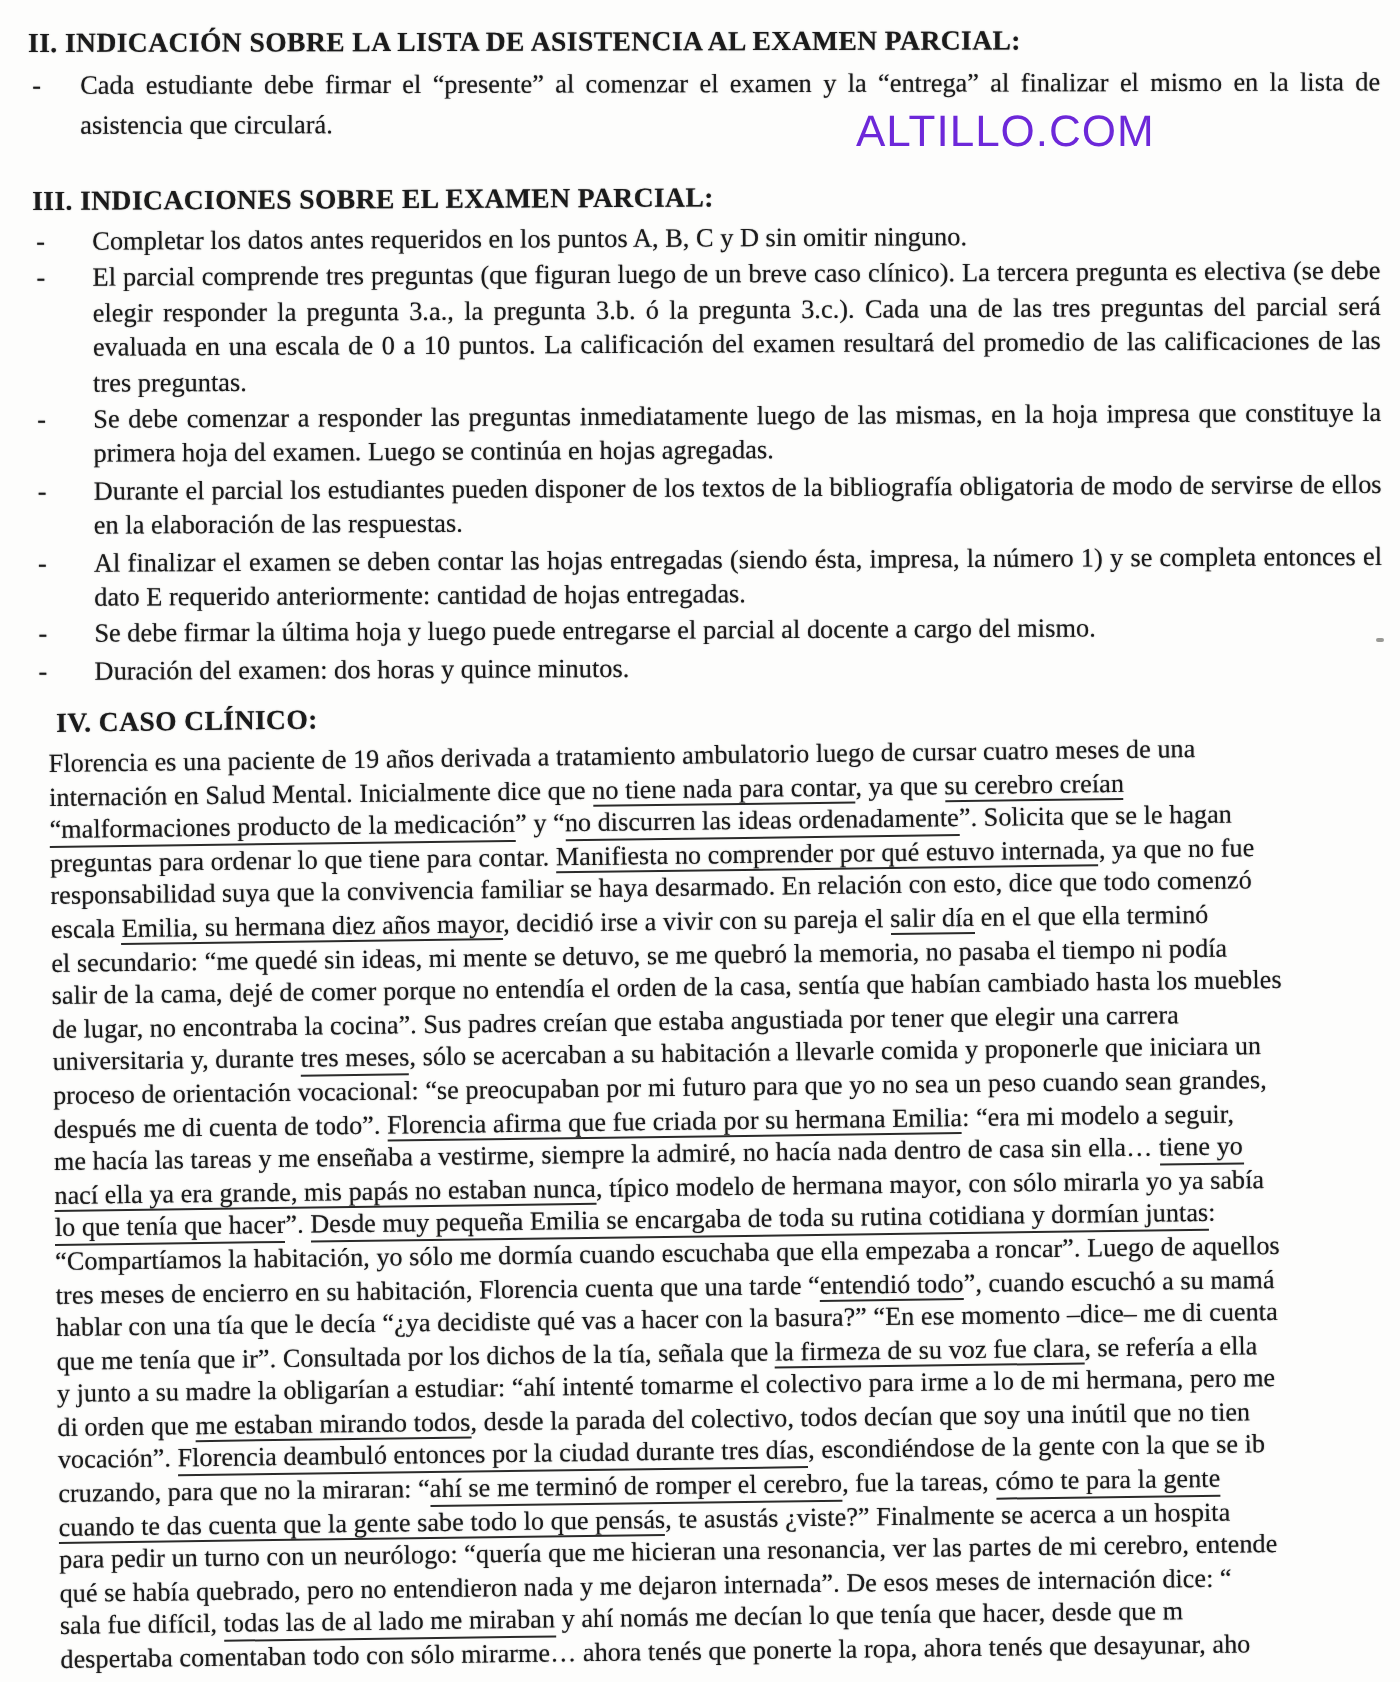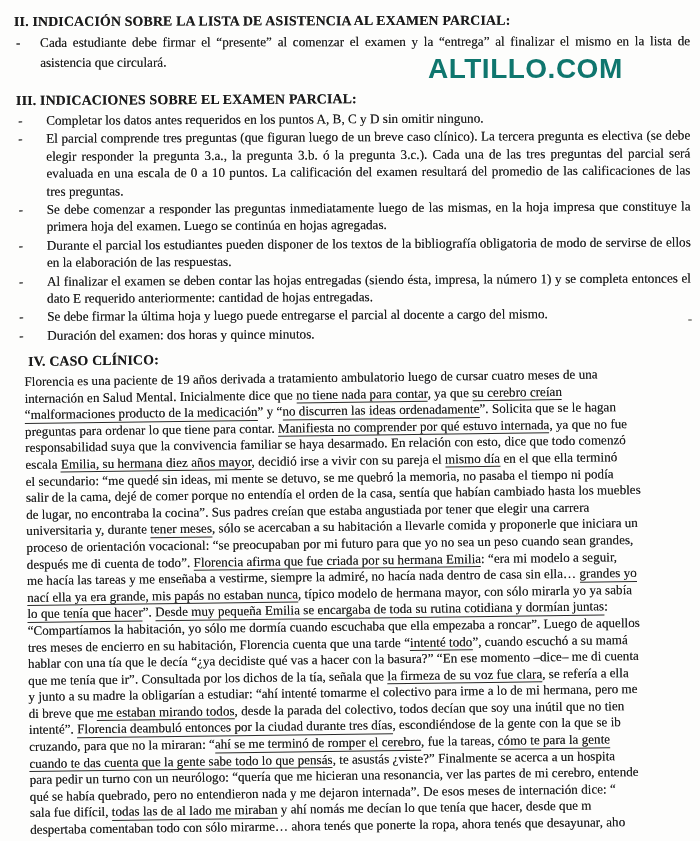--- a/index.html
+++ b/index.html
@@ -31,21 +31,21 @@
   .caso{margin-top:2px;}
   .cline{
     white-space:nowrap;overflow:visible;
     font-size:13.1px;line-height:16.6px;height:16.6px;
     letter-spacing:.02px;
   }
   .u{border-bottom:1.3px solid #2a2a2a;padding-bottom:.5px;}
   .watermark{
     position:absolute;left:428px;top:53px;
     font-family:"Liberation Sans","DejaVu Sans",sans-serif;
-    font-weight:700;font-size:28px;letter-spacing:.5px;color:#0f766e;
+    font-weight:400;font-size:22px;letter-spacing:.5px;color:#6d28d9;
     text-shadow:none;
   }
   .speck{position:absolute;width:4px;height:2px;background:#9a9a96;border-radius:1px;}
   .speck-1{left:688px;top:319px;}
 </style>
 </head>
 <body>
 
 <div class="page">
 
@@ -72,37 +72,37 @@
   </div>
 
   <div class="sec sec-4">
     <div class="h h4">IV. CASO CLÍNICO:</div>
     <div class="caso">
         <div class="cline"><span>Florencia es una paciente de 19 años derivada a tratamiento ambulatorio luego de cursar cuatro meses de una</span></div>
         <div class="cline"><span>internación en Salud Mental. Inicialmente dice que </span><span class="u">no tiene nada para contar</span><span>, ya que </span><span class="u">su cerebro creían</span></div>
         <div class="cline"><span class="u">“malformaciones producto de la medicación</span><span>” y “</span><span class="u">no discurren las ideas ordenadamente</span><span>”. Solicita que se le hagan</span></div>
         <div class="cline"><span>preguntas para ordenar lo que tiene para contar. </span><span class="u">Manifiesta no comprender por qué estuvo internada</span><span>, ya que no fue</span></div>
         <div class="cline"><span>responsabilidad suya que la convivencia familiar se haya desarmado. En relación con esto, dice que todo comenzó</span></div>
-        <div class="cline"><span>escala </span><span class="u">Emilia, su hermana diez años mayor</span><span>, decidió irse a vivir con su pareja el </span><span class="u">mismo día</span><span> en el que ella terminó</span></div>
+        <div class="cline"><span>escala </span><span class="u">Emilia, su hermana diez años mayor</span><span>, decidió irse a vivir con su pareja el </span><span class="u">salir día</span><span> en el que ella terminó</span></div>
         <div class="cline"><span>el secundario: “me quedé sin ideas, mi mente se detuvo, se me quebró la memoria, no pasaba el tiempo ni podía</span></div>
         <div class="cline"><span>salir de la cama, dejé de comer porque no entendía el orden de la casa, sentía que habían cambiado hasta los muebles</span></div>
         <div class="cline"><span>de lugar, no encontraba la cocina”. Sus padres creían que estaba angustiada por tener que elegir una carrera</span></div>
-        <div class="cline"><span>universitaria y, durante </span><span class="u">tener meses</span><span>, sólo se acercaban a su habitación a llevarle comida y proponerle que iniciara un</span></div>
+        <div class="cline"><span>universitaria y, durante </span><span class="u">tres meses</span><span>, sólo se acercaban a su habitación a llevarle comida y proponerle que iniciara un</span></div>
         <div class="cline"><span>proceso de orientación vocacional: “se preocupaban por mi futuro para que yo no sea un peso cuando sean grandes,</span></div>
         <div class="cline"><span>después me di cuenta de todo”. </span><span class="u">Florencia afirma que fue criada por su hermana Emilia</span><span>: “era mi modelo a seguir,</span></div>
-        <div class="cline"><span>me hacía las tareas y me enseñaba a vestirme, siempre la admiré, no hacía nada dentro de casa sin ella… </span><span class="u">grandes yo</span></div>
+        <div class="cline"><span>me hacía las tareas y me enseñaba a vestirme, siempre la admiré, no hacía nada dentro de casa sin ella… </span><span class="u">tiene yo</span></div>
         <div class="cline"><span class="u">nací ella ya era grande, mis papás no estaban nunca</span><span>, típico modelo de hermana mayor, con sólo mirarla yo ya sabía</span></div>
         <div class="cline"><span class="u">lo que tenía que hacer</span><span>”. </span><span class="u">Desde muy pequeña Emilia se encargaba de toda su rutina cotidiana y dormían juntas</span><span>:</span></div>
         <div class="cline"><span>“Compartíamos la habitación, yo sólo me dormía cuando escuchaba que ella empezaba a roncar”. Luego de aquellos</span></div>
-        <div class="cline"><span>tres meses de encierro en su habitación, Florencia cuenta que una tarde “</span><span class="u">intenté todo</span><span>”, cuando escuchó a su mamá</span></div>
+        <div class="cline"><span>tres meses de encierro en su habitación, Florencia cuenta que una tarde “</span><span class="u">entendió todo</span><span>”, cuando escuchó a su mamá</span></div>
         <div class="cline"><span>hablar con una tía que le decía “¿ya decidiste qué vas a hacer con la basura?” “En ese momento –dice– me di cuenta</span></div>
         <div class="cline"><span>que me tenía que ir”. Consultada por los dichos de la tía, señala que </span><span class="u">la firmeza de su voz fue clara</span><span>, se refería a ella</span></div>
         <div class="cline"><span>y junto a su madre la obligarían a estudiar: “ahí intenté tomarme el colectivo para irme a lo de mi hermana, pero me</span></div>
-        <div class="cline"><span>di breve que </span><span class="u">me estaban mirando todos</span><span>, desde la parada del colectivo, todos decían que soy una inútil que no tien</span></div>
-        <div class="cline"><span>intenté”. </span><span class="u">Florencia deambuló entonces por la ciudad durante tres días</span><span>, escondiéndose de la gente con la que se ib</span></div>
+        <div class="cline"><span>di orden que </span><span class="u">me estaban mirando todos</span><span>, desde la parada del colectivo, todos decían que soy una inútil que no tien</span></div>
+        <div class="cline"><span>vocación”. </span><span class="u">Florencia deambuló entonces por la ciudad durante tres días</span><span>, escondiéndose de la gente con la que se ib</span></div>
         <div class="cline"><span>cruzando, para que no la miraran: “</span><span class="u">ahí se me terminó de romper el cerebro</span><span>, fue la tareas, </span><span class="u">cómo te para la gente</span></div>
         <div class="cline"><span class="u">cuando te das cuenta que la gente sabe todo lo que pensás</span><span>, te asustás ¿viste?” Finalmente se acerca a un hospita</span></div>
         <div class="cline"><span>para pedir un turno con un neurólogo: “quería que me hicieran una resonancia, ver las partes de mi cerebro, entende</span></div>
         <div class="cline"><span>qué se había quebrado, pero no entendieron nada y me dejaron internada”. De esos meses de internación dice: “</span></div>
         <div class="cline"><span>sala fue difícil, </span><span class="u">todas las de al lado me miraban</span><span> y ahí nomás me decían lo que tenía que hacer, desde que m</span></div>
         <div class="cline"><span>despertaba comentaban todo con sólo mirarme… ahora tenés que ponerte la ropa, ahora tenés que desayunar, aho</span></div>
       </div>
   </div>
 
   <div class="speck speck-1"></div>

